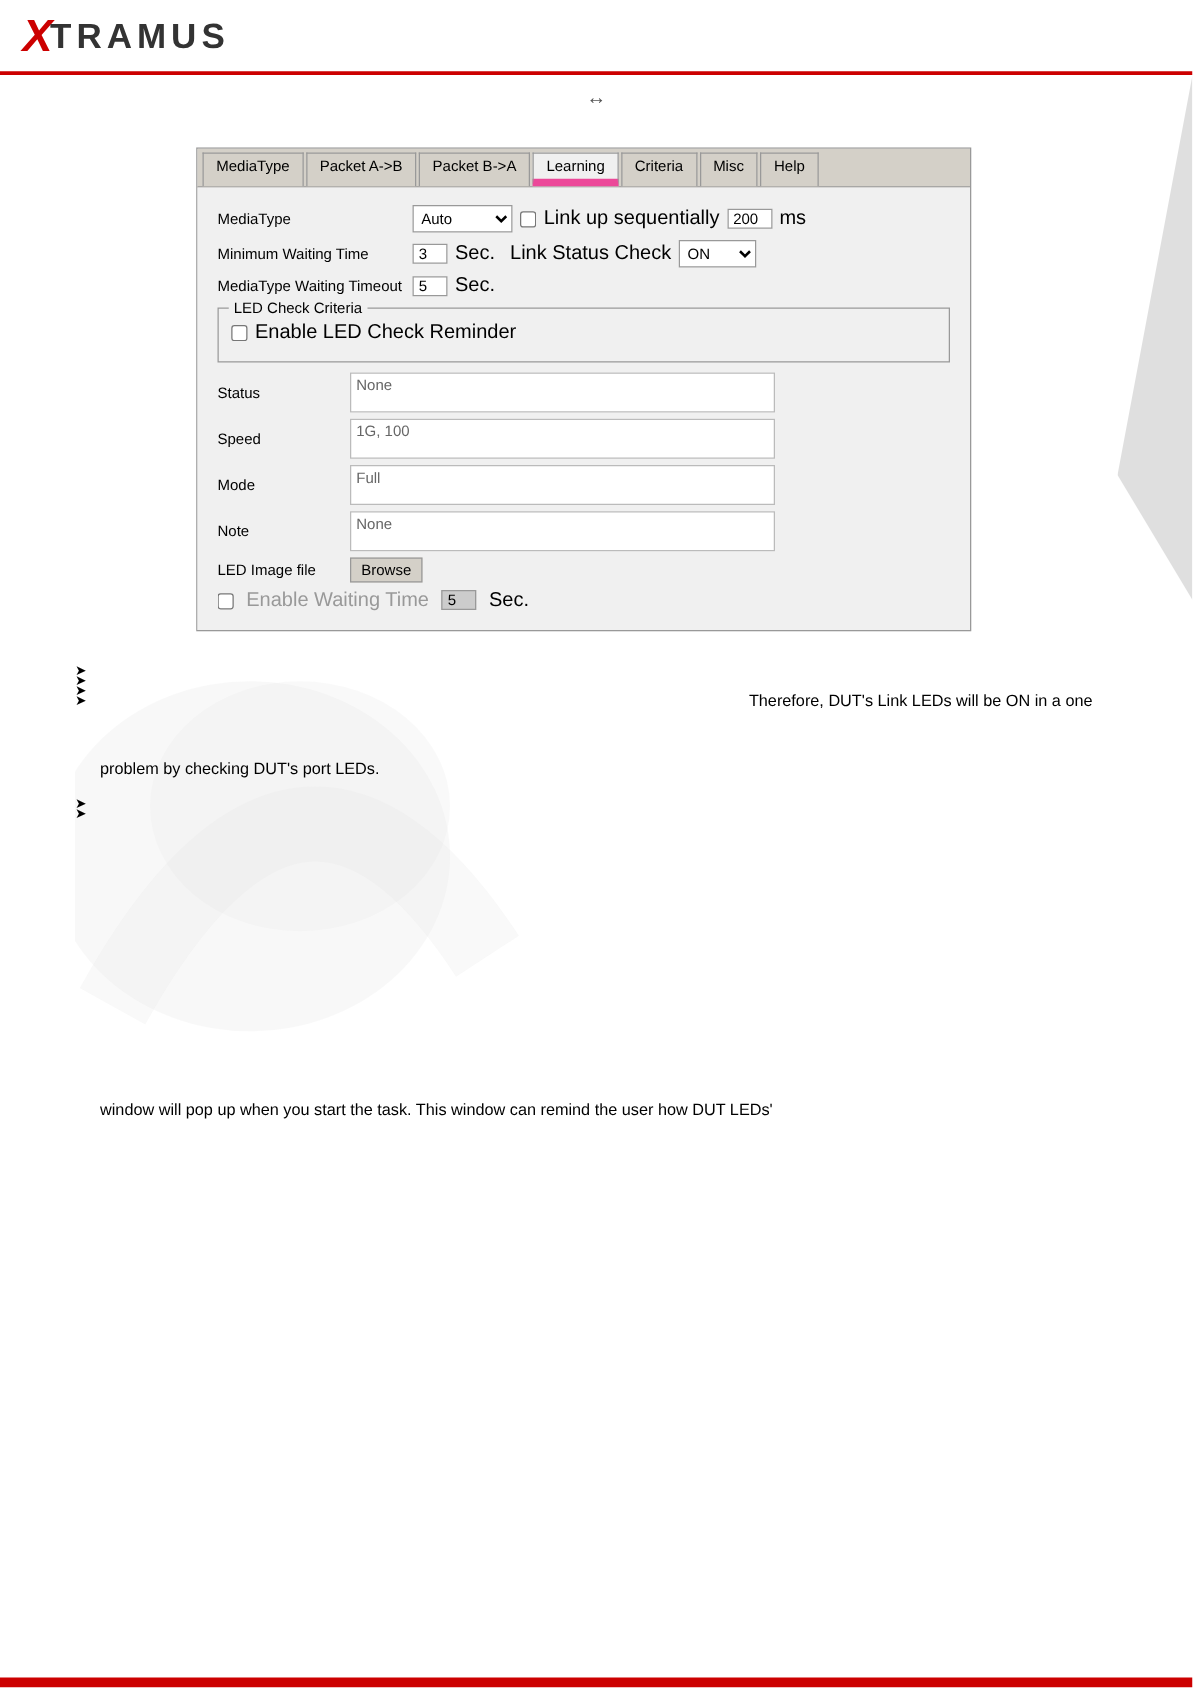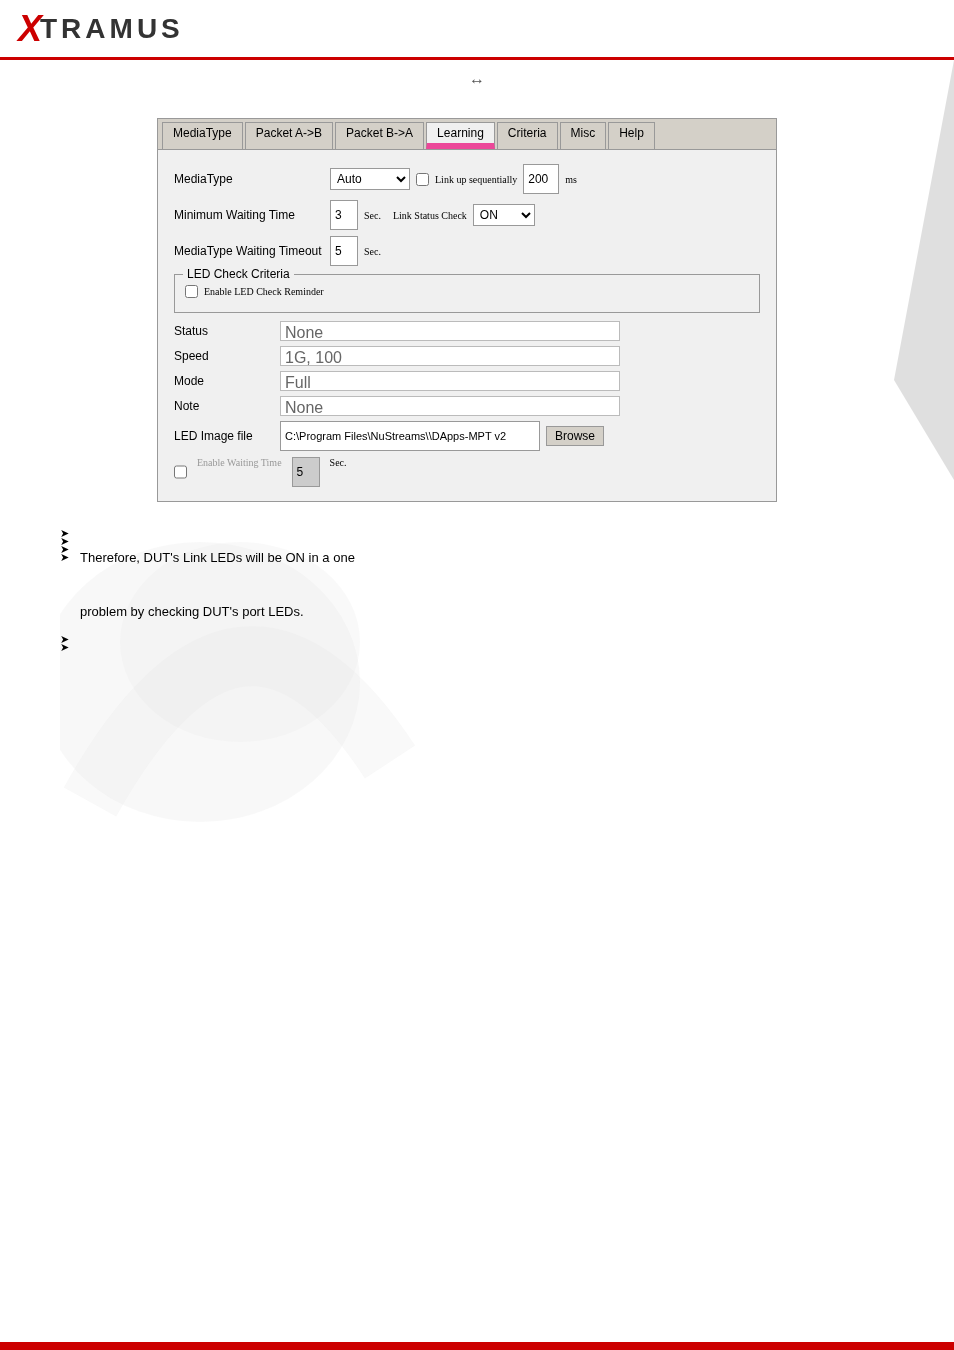--- a/index.html
+++ b/index.html
@@ -97,37 +97,36 @@
       gap: 6px;
     }
     .form-label {
       font-size: 12px;
       white-space: nowrap;
       width: 150px;
     }
     .form-input-text {
       border: 1px solid #999;
       background: #fff;
-      padding: 14px 4px;
+      padding: 2px 4px;
       font-size: 12px;
       height: 16px;
     }
     .form-select {
       border: 1px solid #999;
       background: #fff;
       padding: 1px 2px;
       font-size: 12px;
       height: 22px;
     }
     .form-checkbox {
       margin: 0;
     }
     .form-unit {
-      font-size: 10px;
-      font-family: Liberation Serif, serif;
+      font-size: 16px;
     }
 
     
     .group-box {
       border: 1px solid #999;
       padding: 6px 10px 8px 10px;
       margin: 8px 0;
       position: relative;
     }
     .group-box-title {
@@ -147,22 +146,22 @@
       gap: 6px;
     }
     .info-label {
       font-size: 12px;
       width: 100px;
     }
     .info-value-box {
       border: 1px solid #bbb;
       background: #fff;
       padding: 2px 4px;
-      font-size: 16px;
-      height: 20px;
+      font-size: 12px;
+      height: 32px;
       width: 340px;
       color: #666;
     }
 
     
     .led-row {
       display: flex;
       align-items: center;
       margin-bottom: 6px;
       gap: 6px;
@@ -201,20 +200,21 @@
     
     .bullet-list {
       list-style: none;
       padding: 0;
       margin: 0;
     }
     .bullet-list li {
       padding: 4px 0 4px 20px;
       font-size: 13px;
       position: relative;
+      text-align: right;
     }
     .bullet-list li::before {
       content: '➤';
       position: absolute;
       left: 0;
       font-size: 11px;
       top: 5px;
       color: #000;
     }
 
@@ -330,21 +330,20 @@
         <div class="info-value-box">Full</div>
       </div>
 
       <div class="info-row">
         <span class="info-label">Note</span>
         <div class="info-value-box">None</div>
       </div>
 
       <div class="led-row">
         <span class="info-label">LED Image file</span>
-        <input type="text" class="form-input-text" style="width: 260px; font-size: 11px;" value="C:\Program Files\NuStreams\\DApps-MPT v2">
         <button class="browse-btn">Browse</button>
       </div>
 
       <div class="waiting-row">
         <input type="checkbox" class="form-checkbox" style="">
         <span class="form-unit" style="color:#999;">Enable Waiting Time</span>
         <input type="text" class="form-input-text" style="width: 28px; background: rgb(204, 204, 204);" value="5">
         <span class="form-unit">Sec.</span>
       </div>
 
@@ -377,19 +376,22 @@
     <div class="para-text" style="position:relative; z-index:2;">
       <span>problem by checking DUT's port LEDs.</span>
     </div>
 
     <ul class="bullet-list" style="position:relative; z-index:2;">
       <li></li>
       <li></li>
     </ul>
   </div>
 
+  <div class="para-text">
+    <span>window will pop up when you start the task. This window can remind the user how DUT LEDs'</span>
+  </div>
 
   <div style="height:20px;"></div>
 
 
 </div>
 
 <div class="bottom-bar"></div>
 
 </body></html>

